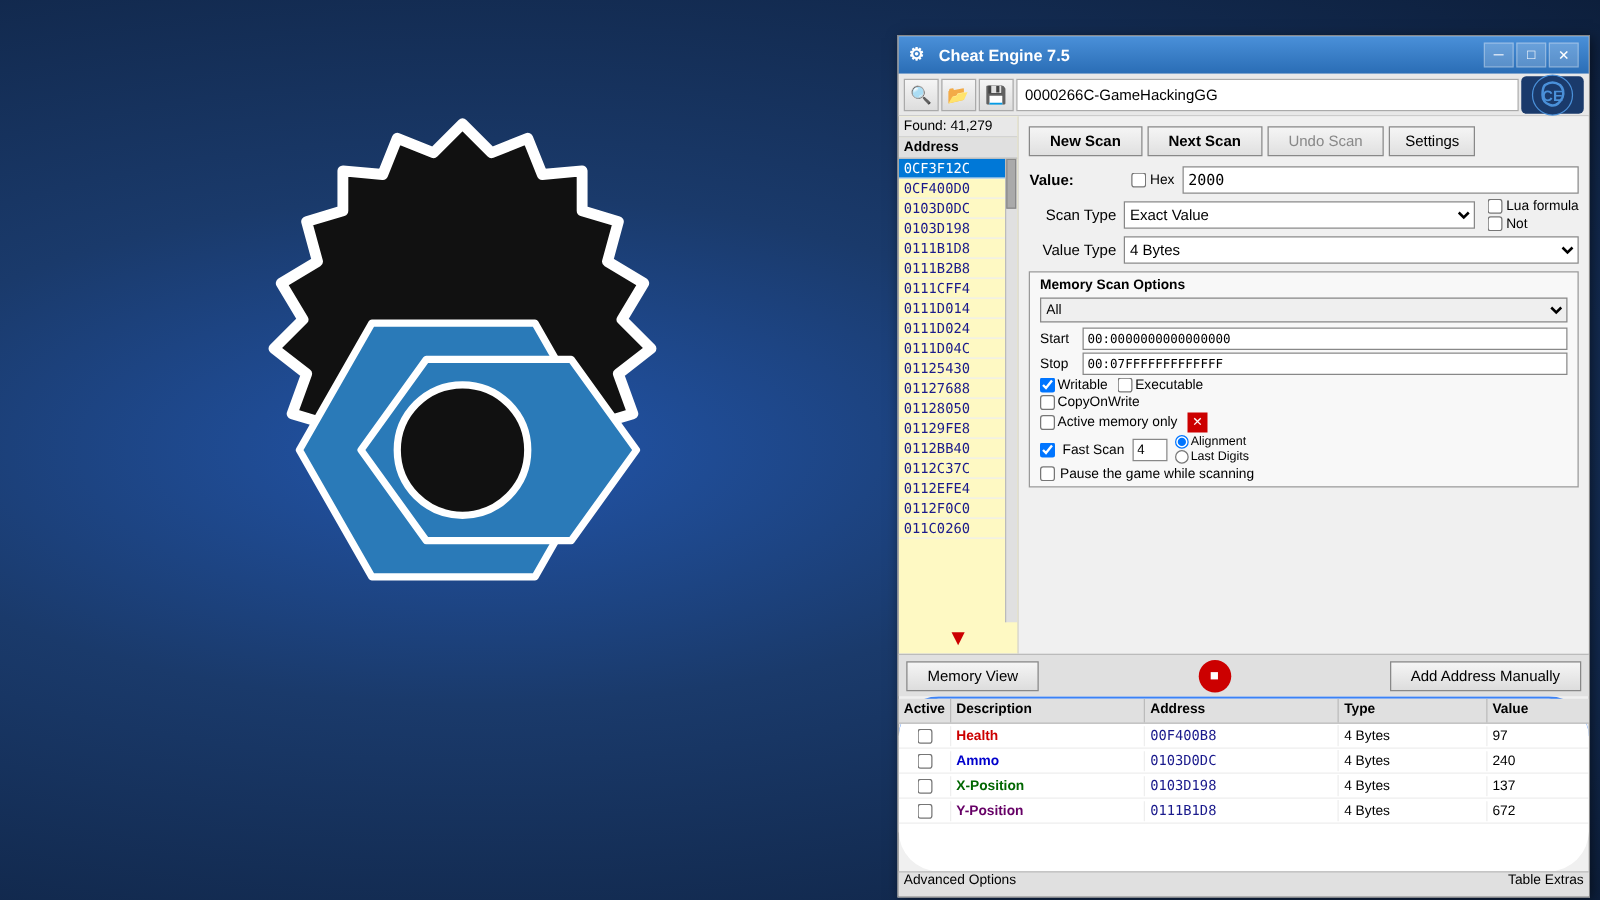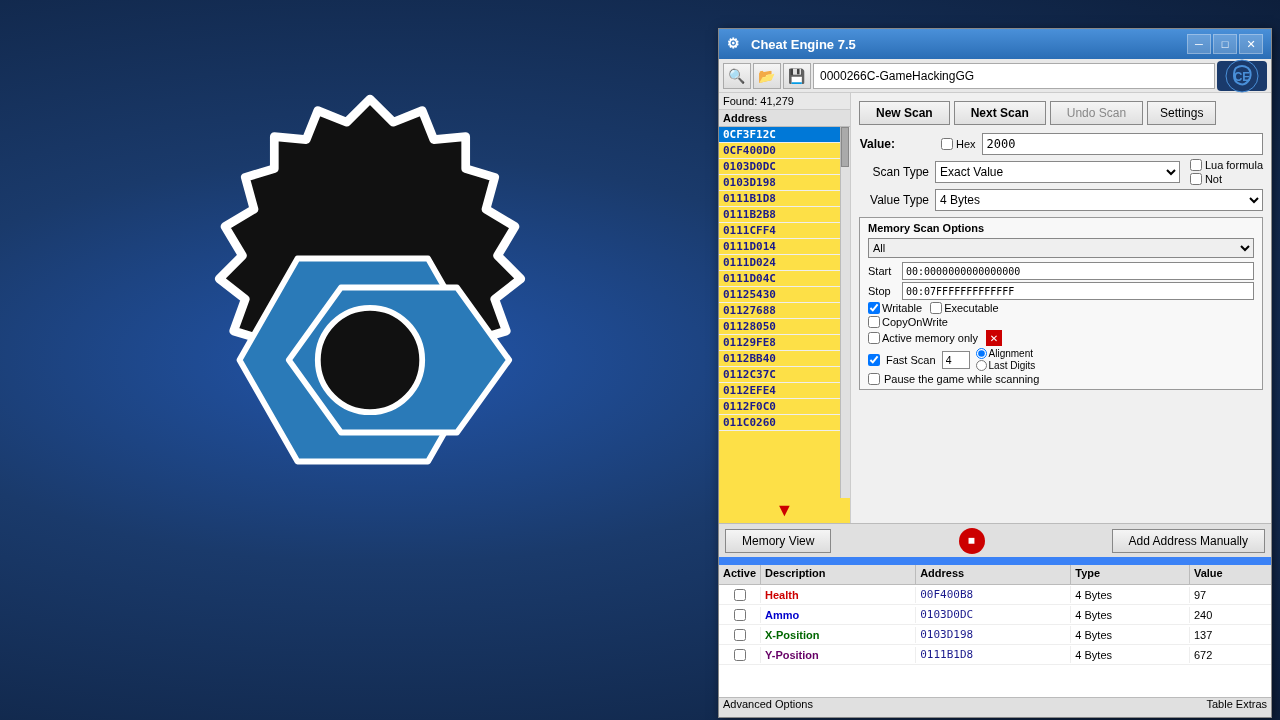--- a/index.html
+++ b/index.html
@@ -157,22 +157,22 @@
 
     
     .content {
       display: flex;
       flex: 1;
       overflow: hidden;
     }
 
     
     .addr-panel {
-      width: 132px;
-      background: #fde047;
+      width: 96px;
+      background: #fef9c3;
       border-right: 1px solid #ccc;
       display: flex;
       flex-direction: column;
       overflow: hidden;
     }
     .addr-found {
       background: #e8e8e8;
       border-bottom: 1px solid #ccc;
       padding: 2px 4px;
       font-size: 11px;
@@ -182,21 +182,20 @@
       border-bottom: 1px solid #bbb;
       padding: 2px 4px;
       font-weight: bold;
       font-size: 11px;
     }
     .addr-list {
       flex: 1;
       overflow-y: auto;
       font-size: 11px;
       font-family: monospace;
-      font-weight: bold;
     }
     .addr-item {
       padding: 1px 4px;
       border-bottom: 1px solid #eee;
       cursor: pointer;
       color: #1a1a8c;
     }
     .addr-item.selected { background: #0078d7; color: white; }
 
     
@@ -440,24 +439,25 @@
       background: linear-gradient(to bottom, #f5f5f5, #ddd);
       border: 1px solid #888;
       cursor: pointer;
       font-size: 12px;
       margin-left: auto;
     }
 
     
     .lower-table-area {
       background: white;
-      border-top: 8px solid #3b82f6;
+      border-top: 2px solid #3b82f6;
       height: 140px;
       display: flex;
       flex-direction: column;
+      border-radius: 32px;
     }
     .table-header {
       display: flex;
       background: #e0e0e0;
       border-bottom: 1px solid #bbb;
       height: 20px;
     }
     .th-active { width: 42px; padding: 2px 4px; border-right: 1px solid #bbb; font-size: 11px; font-weight: bold; }
     .th-desc { flex: 2; padding: 2px 4px; border-right: 1px solid #bbb; font-size: 11px; font-weight: bold; }
     .th-addr { flex: 2; padding: 2px 4px; border-right: 1px solid #bbb; font-size: 11px; font-weight: bold; }

